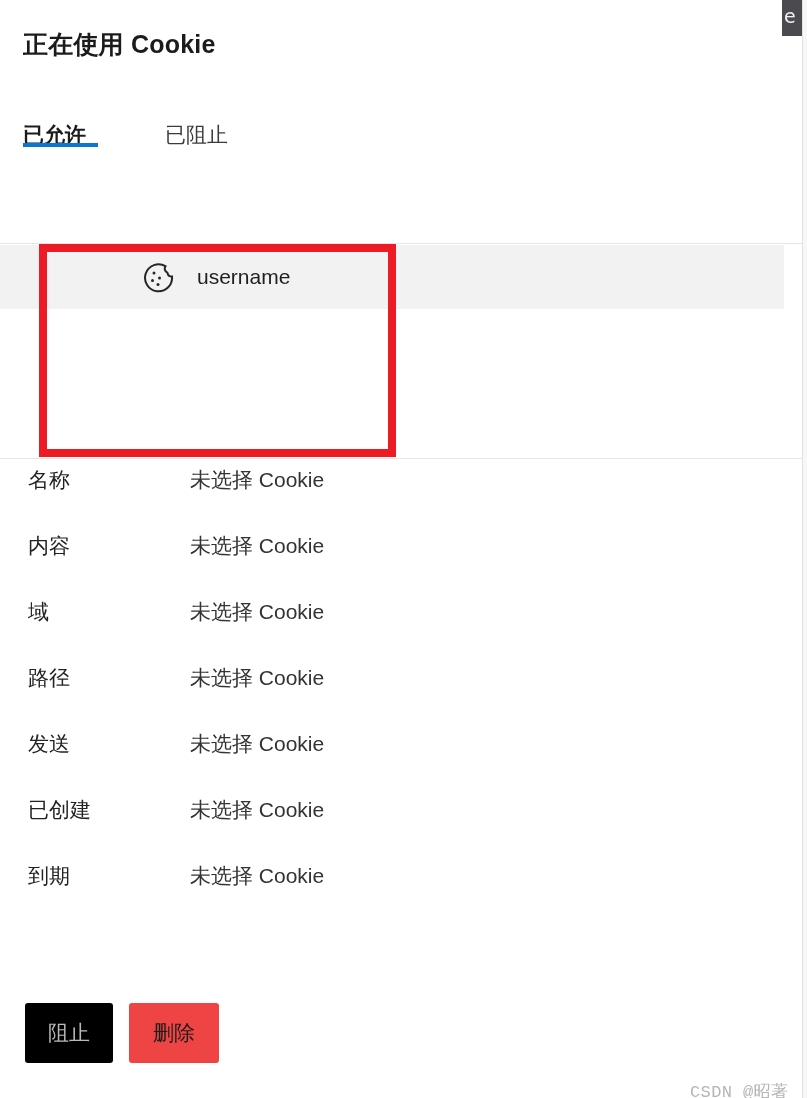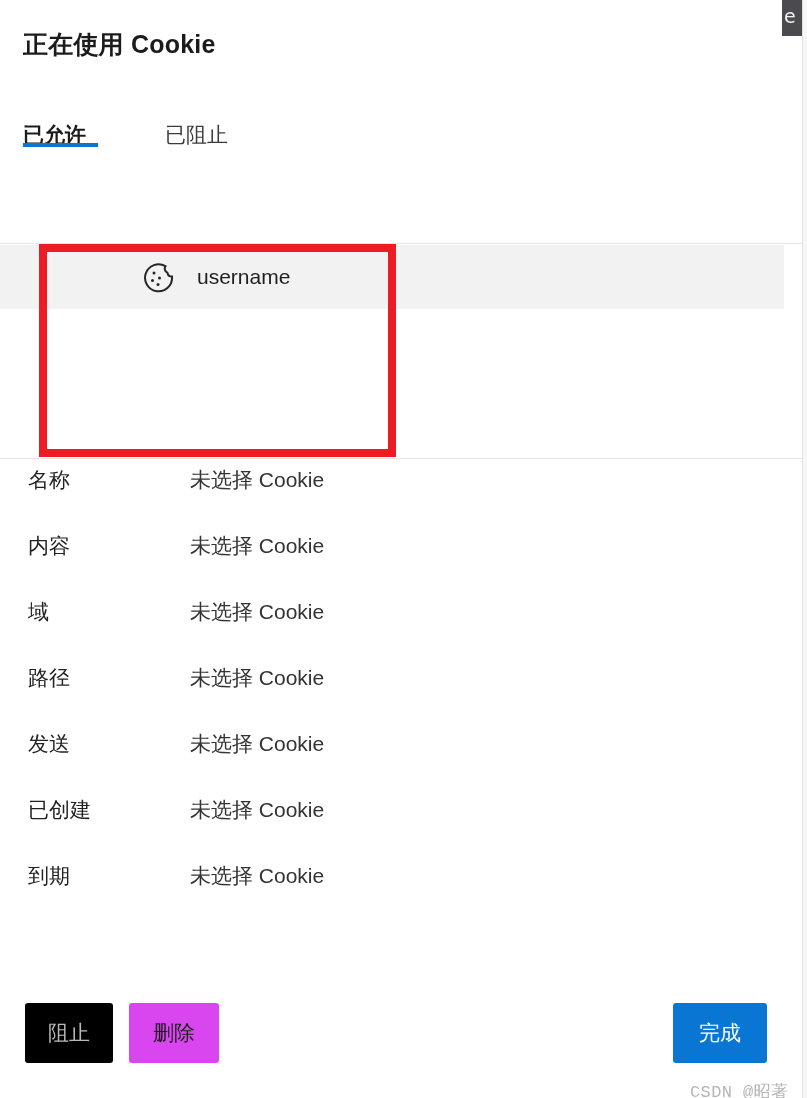--- a/index.html
+++ b/index.html
@@ -205,21 +205,21 @@
     padding: 0;
   }
   .btn-block {
     left: 25px; width: 88px;
     background: #000000;
     color: #b9b9b9;
     cursor: default;
   }
   .btn-delete {
     left: 129px; width: 90px;
-    background: #d946ef;
+    background: #ef4444;
     color: #1c1c1c;
   }
   .btn-done {
     left: 673px; width: 94px;
     background: #0a76d4;
     color: #ffffff;
   }
 
   .watermark {
     position: absolute;
@@ -298,21 +298,20 @@
         <div class="detail-value">未选择 Cookie</div>
       </div>
       <div class="detail-row">
         <div class="detail-label">到期</div>
         <div class="detail-value">未选择 Cookie</div>
       </div>
     </div>
 
     <div class="btn btn-block">阻止</div>
     <div class="btn btn-delete">删除</div>
-    <div class="btn btn-done">完成</div>
 
     <div class="watermark">CSDN @昭著</div>
 
   </div>
 
   <div class="sliver-edge"></div>
   <div class="browser-sliver">
     <span class="glyph">e</span>
   </div>
 

